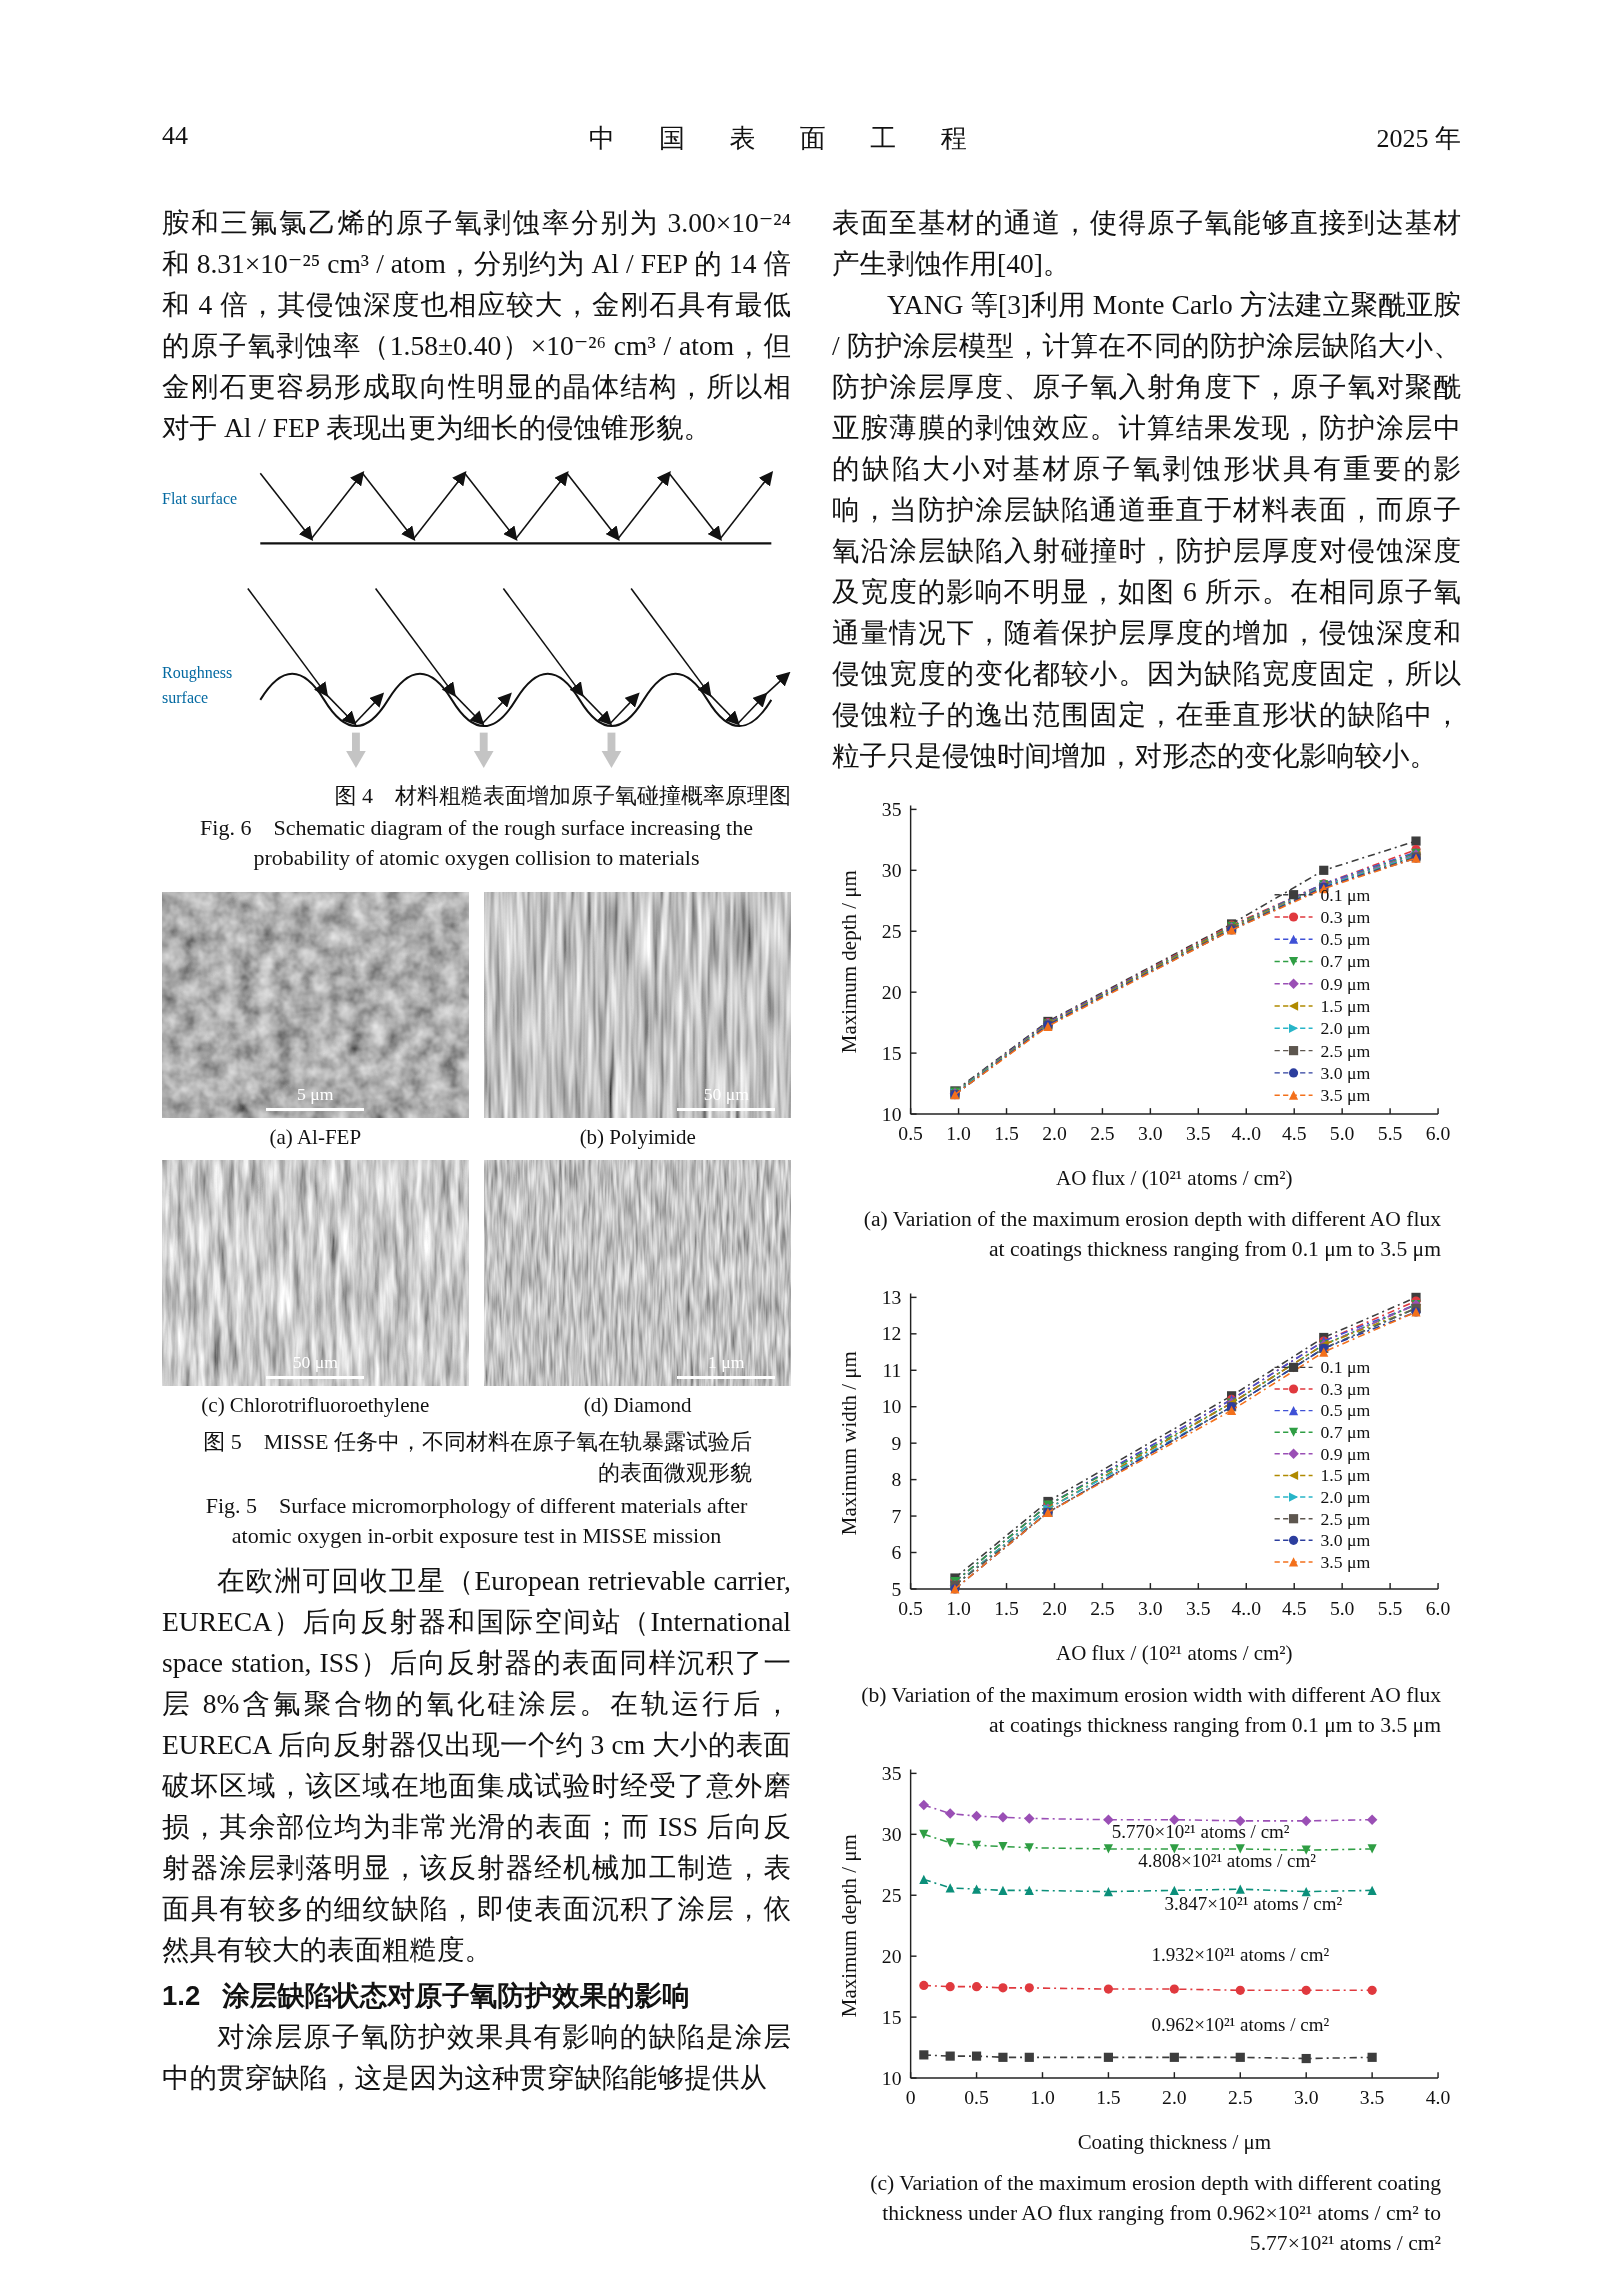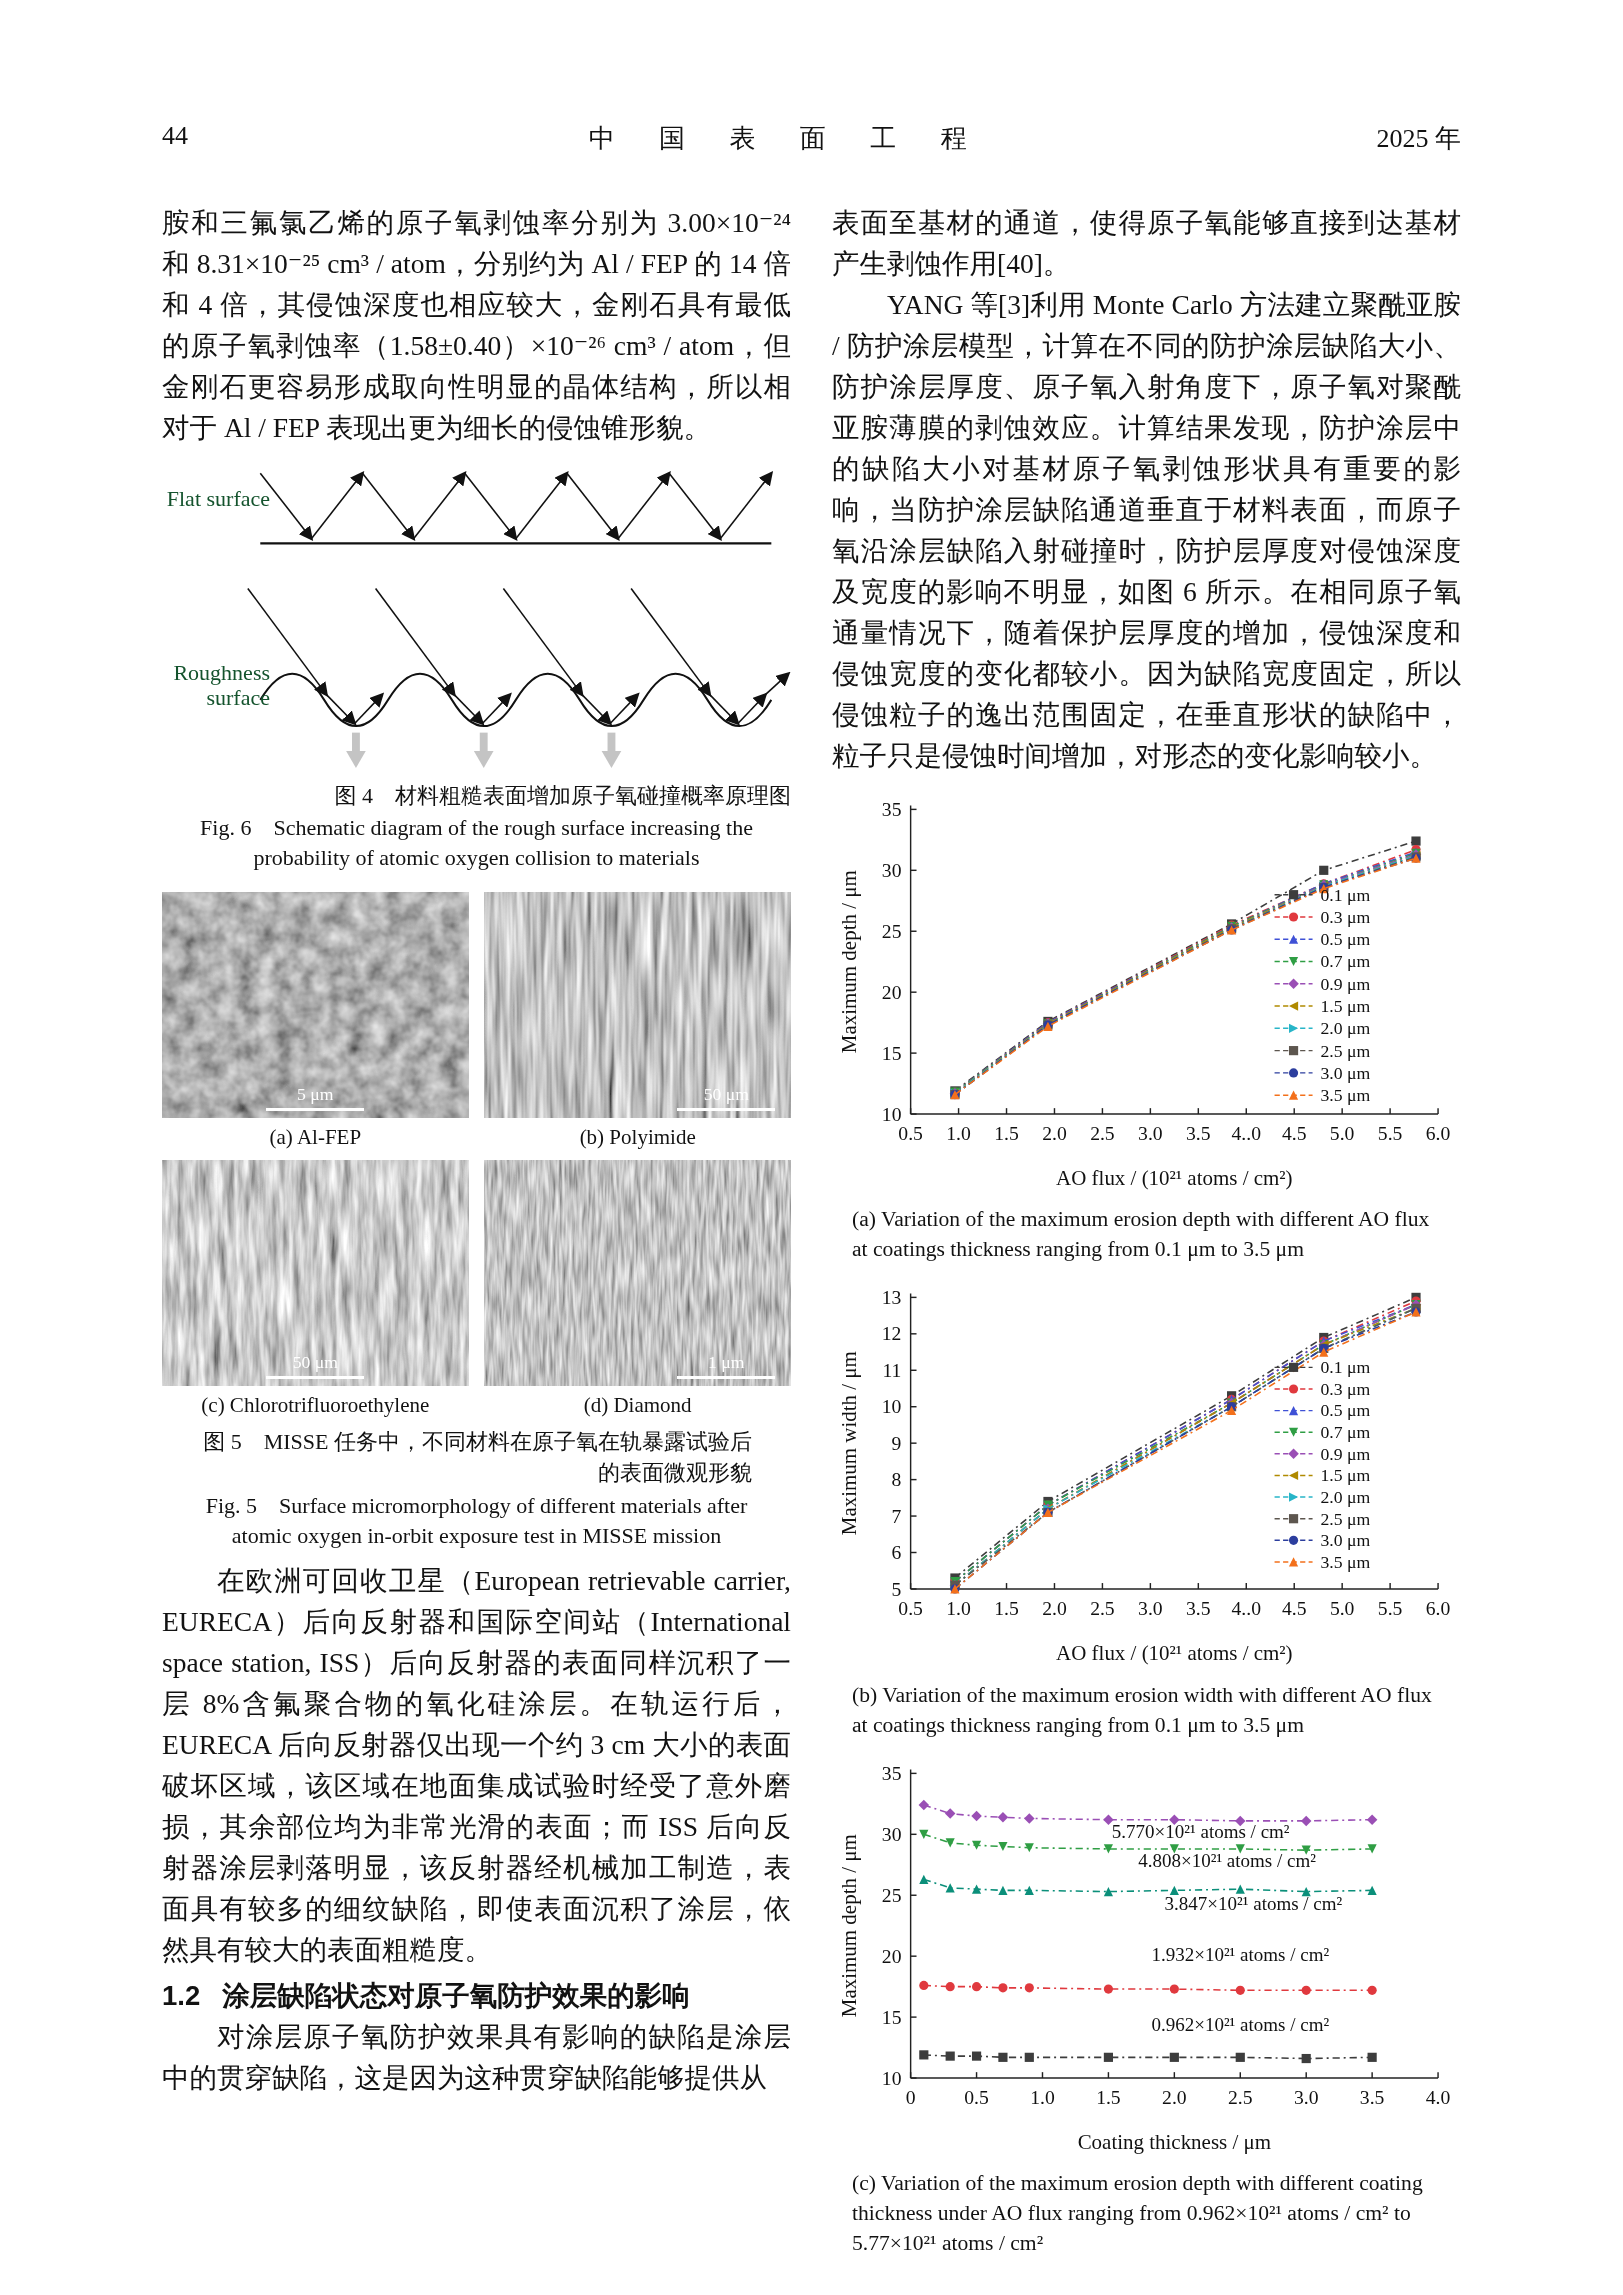--- a/index.html
+++ b/index.html
@@ -12,21 +12,21 @@
           font-size:26px;margin-bottom:46px}
   .header .journal{letter-spacing:9.2px}
   
   .cols{display:flex;gap:41px;align-items:flex-start}
   .col{width:629px}
   p.body{font-size:27.5px;line-height:41px;text-align:justify}
   p.indent{text-indent:55px}
   
   .fig4wrap{position:relative;width:100%;margin-top:15.7px}
   .fig4wrap svg{display:block;width:100%;height:auto}
-  .f4label{position:absolute;width:108px;text-align:right;font-size:22px;line-height:25px;color:#14532d}
+  .f4label{position:absolute;width:108px;text-align:left;font-size:16px;line-height:25px;color:#0369a1}
   .f4label.flat{left:0;top:22px}
   .f4label.rough{left:0;top:196px}
   .caption-zh{font-size:22px;line-height:31px;text-align:right;margin-top:8px}
   .caption-en{font-size:22px;line-height:30px;text-align:center;margin-top:2.6px;padding:0 19.6px}
   
   .semgrid{display:grid;grid-template-columns:1fr 1fr;column-gap:15.7px;row-gap:9.2px;margin-top:18.3px}
   figure.sem{width:100%}
   .sem-img{position:relative;width:100%;height:226px;background:#a21caf;overflow:hidden}
   .sem-img svg{position:absolute;inset:0;width:100%;height:100%}
   .scalebar{position:absolute;bottom:6.5px;color:#fff;font-size:17.7px;text-align:center}
@@ -40,21 +40,21 @@
   h3.sec .num{margin-right:22px}
   
   .chart{width:100%;margin-top:17px}
   .chart svg{display:block;width:100%;height:auto}
   .chart svg text{fill:#111;font-family:"Liberation Serif","DejaVu Serif",serif}
   .chart svg .ax{stroke:#222;stroke-width:2.2;fill:none}
   .chart svg .tick{font-size:30px}
   .chart svg .leg{font-size:27px}
   .chart svg .alabel{font-size:32px}
   .chart svg .ann{font-size:29px}
-  .chart-caption{font-size:21.6px;line-height:30px;text-align:left;margin:5.2px auto 10.5px;max-width:589px}
+  .chart-caption{font-size:21.6px;line-height:30px;text-align:right;margin:5.2px auto 10.5px;max-width:589px}
   .spacer-sm{height:9.2px}
 </style>
 </head>
 <body>
 
 <div class="page">
 
   <div class="header">
     <span>44</span>
     <span class="journal">中　国　表　面　工　程</span>

